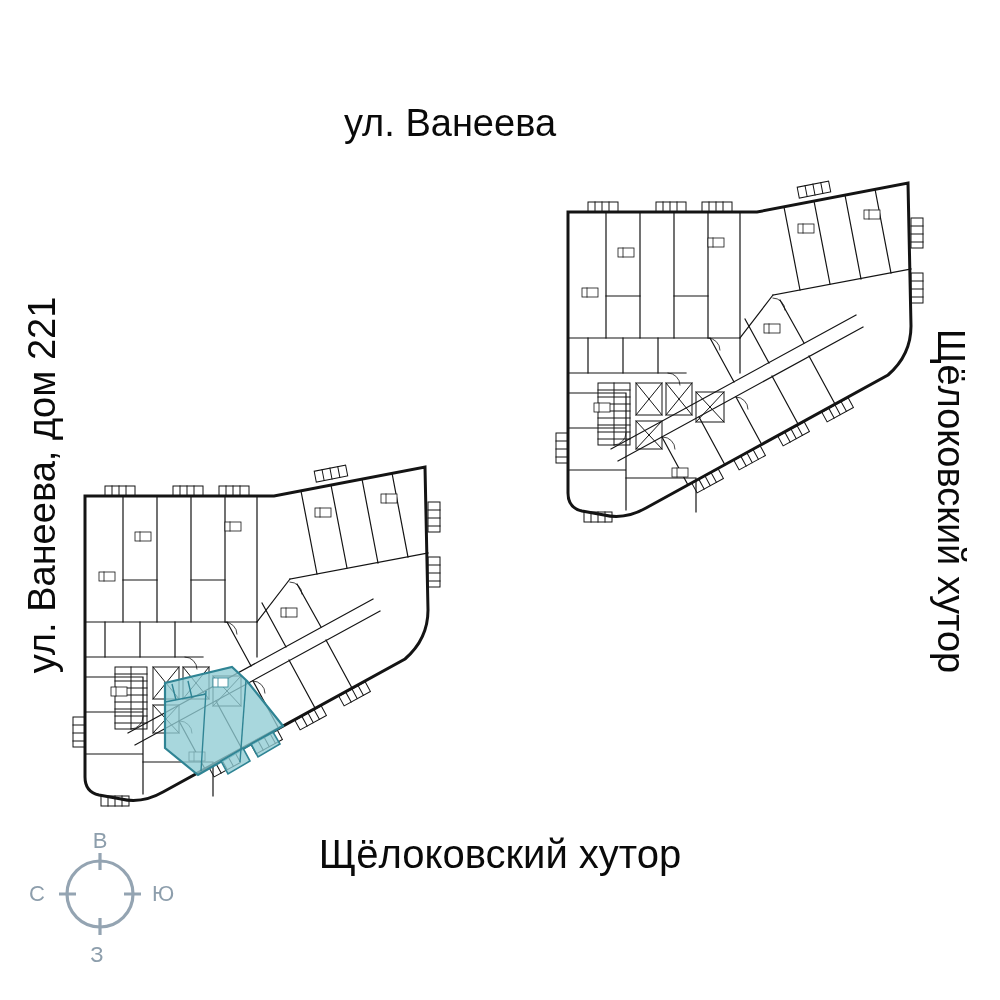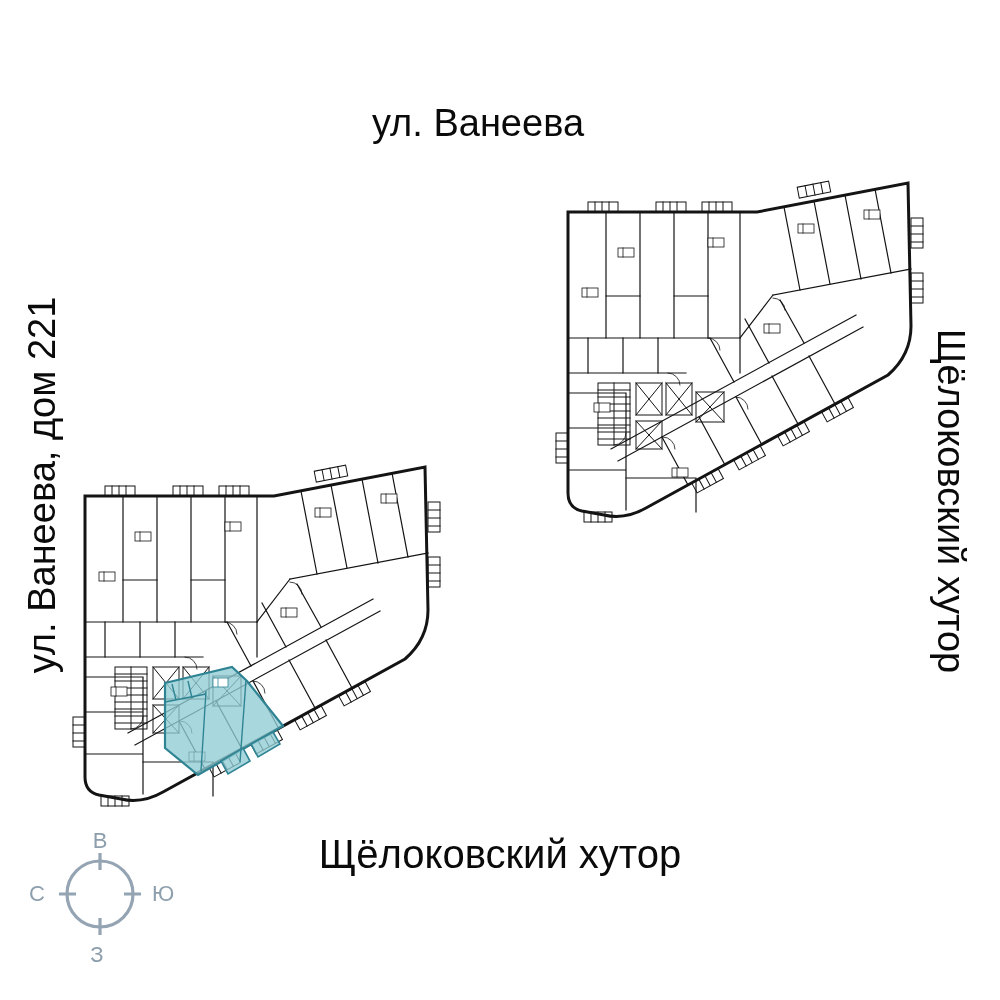--- a/index.html
+++ b/index.html
@@ -5,21 +5,21 @@
   html,body{margin:0;padding:0;background:#ffffff;}
   .canvas{
     position:relative;width:1000px;height:1000px;background:#ffffff;overflow:hidden;
     font-family:"Liberation Sans", sans-serif;color:#000;
   }
   .scene{position:absolute;left:0;top:0;width:1000px;height:1000px;}
   .street-label{
     position:absolute;font-size:38px;font-weight:400;color:#0a0a0a;
     text-align:center;white-space:nowrap;line-height:46px;
   }
-  .street-top{left:0;top:100px;width:900px;padding-left:28px;}
+  .street-top{left:0;top:100px;width:900px;}
   .street-bottom{left:0;top:831px;width:1000px;font-size:40px;}
   .street-left{left:-258px;top:462px;width:600px;height:46px;transform:rotate(-90deg);}
   .street-right{left:651px;top:478px;width:600px;height:46px;transform:rotate(90deg);}
 </style>
 </head>
 <body>
 
 <div class="canvas">
 
   <svg class="scene" viewBox="0 0 1000 1000" xmlns="http://www.w3.org/2000/svg">

